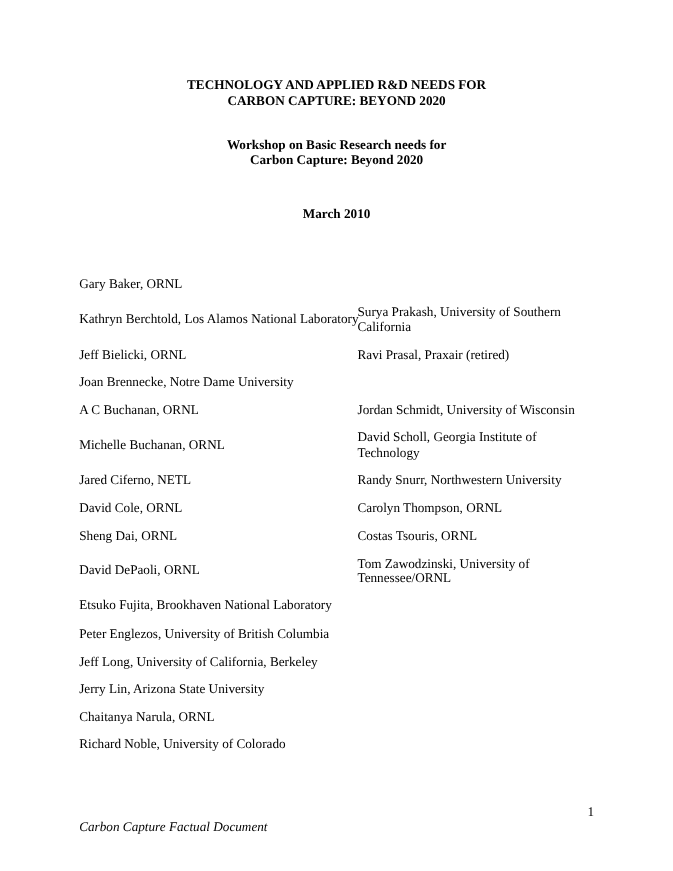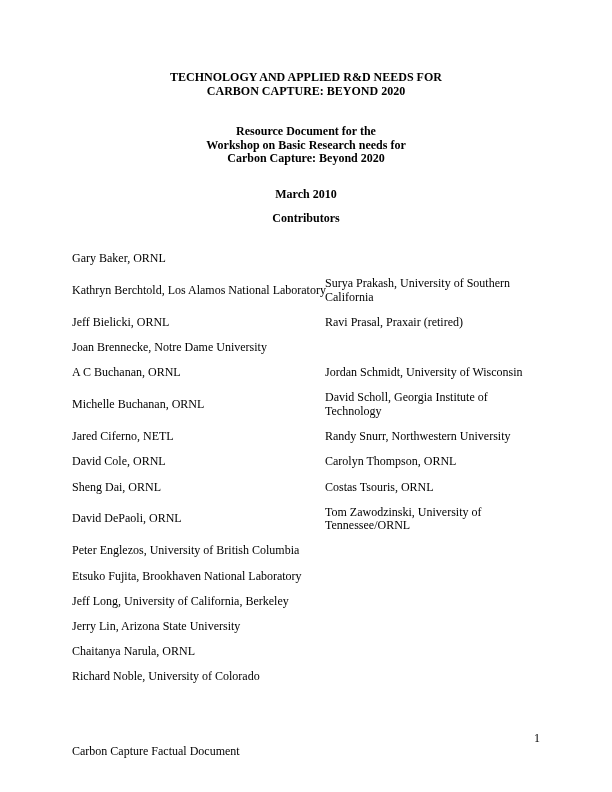--- a/index.html
+++ b/index.html
@@ -48,48 +48,47 @@
   }
   .contrib-right {
     flex: none;
     width: 215px;
   }
   .footer-label {
     position: absolute;
     top: 745px;
     left: 72px;
     line-height: 13.5px;
+    font-style: italic;
   }
   .page-number {
     position: absolute;
     top: 732px;
     right: 72px;
     line-height: 13.5px;
     text-align: right;
   }
 </style>
 </head>
 <body>
 
 <div class="page">
 
   <div class="centered-block title-block bold">
     <div>TECHNOLOGY AND APPLIED R&amp;D NEEDS FOR</div>
     <div>CARBON CAPTURE: BEYOND 2020</div>
   </div>
 
   <div class="centered-block subtitle-block bold">
-    <div>Resource Document for the</div>
     <div>Workshop on Basic Research needs for</div>
     <div>Carbon Capture: Beyond 2020</div>
   </div>
 
   <div class="centered-block date-line bold">March 2010</div>
 
-  <div class="centered-block contrib-heading bold">Contributors</div>
 
   <div class="contrib-table">
     <div class="contrib-row">
       <span class="contrib-left">Gary Baker, ORNL</span>
     </div>
     <div class="contrib-row">
       <span class="contrib-left">Kathryn Berchtold, Los Alamos National Laboratory</span>
       <span class="contrib-right">Surya Prakash, University of Southern California</span>
     </div>
     <div class="contrib-row">
@@ -117,25 +116,25 @@
     </div>
     <div class="contrib-row">
       <span class="contrib-left">Sheng Dai, ORNL</span>
       <span class="contrib-right">Costas Tsouris, ORNL</span>
     </div>
     <div class="contrib-row">
       <span class="contrib-left">David DePaoli, ORNL</span>
       <span class="contrib-right">Tom Zawodzinski, University of Tennessee/ORNL</span>
     </div>
     <div class="contrib-row">
-      <span class="contrib-left">Peter Englezos, University of British Columbia</span>
+      <span class="contrib-left">Etsuko Fujita, Brookhaven National Laboratory</span>
       <span class="contrib-right"></span>
     </div>
     <div class="contrib-row">
-      <span class="contrib-left">Etsuko Fujita, Brookhaven National Laboratory</span>
+      <span class="contrib-left">Peter Englezos, University of British Columbia</span>
       <span class="contrib-right"></span>
     </div>
     <div class="contrib-row">
       <span class="contrib-left">Jeff Long, University of California, Berkeley</span>
       <span class="contrib-right"></span>
     </div>
     <div class="contrib-row">
       <span class="contrib-left">Jerry Lin, Arizona State University</span>
       <span class="contrib-right"></span>
     </div>

